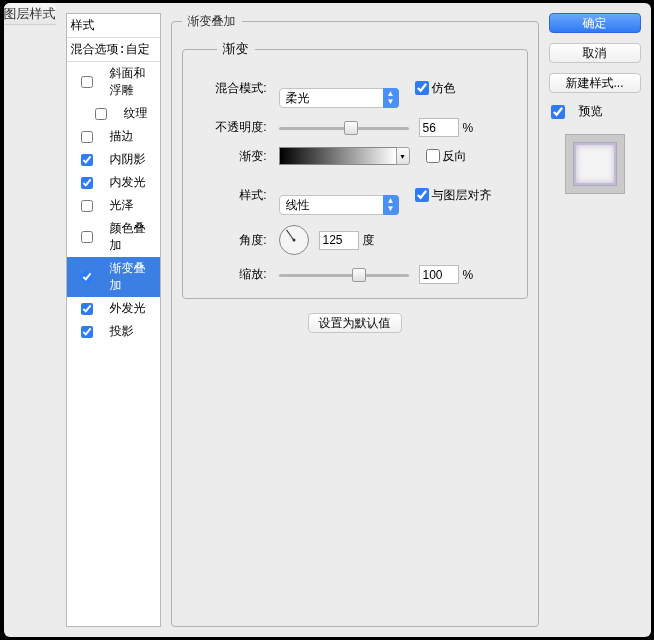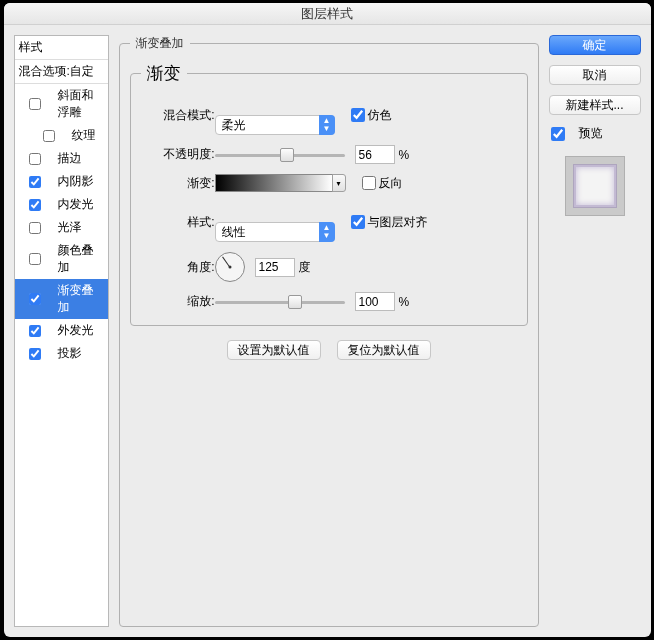--- a/index.html
+++ b/index.html
@@ -12,21 +12,21 @@
     align-items: flex-start;
   }
   .window {
     width: 647px;
     height: 634px;
     background: #ececec;
     border-radius: 6px;
     box-shadow: 0 10px 40px rgba(0,0,0,0.5);
     position: relative;
     display: flex;
-    flex-direction: column;
+    flex-direction: row;
     margin: 3px;
   }
   .titlebar {
     height: 22px;
     text-align: center;
     line-height: 22px;
     font-size: 13px;
     color: #333;
     border-top-left-radius: 6px;
     border-top-right-radius: 6px;
@@ -53,20 +53,21 @@
     padding: 3px 4px;
     display: flex;
     align-items: center;
     gap: 17px;
     cursor: default;
   }
   .side-head {
     padding: 3px 4px;
     background: #fff;
     border-bottom: 1px solid #ddd;
+    font-family: Liberation Mono, monospace;
   }
   .side-item.selected {
     background: #3b7fe4;
     color: #fff;
   }
   .side-item input[type=checkbox] {
     width: 12px; height: 12px;
     margin: 0;
   }
   .indent1 { padding-left: 14px; }
@@ -85,31 +86,32 @@
     font-size: 12px;
   }
   fieldset.inner {
     border: 1px solid #b0b0b0;
     border-radius: 4px;
     padding: 10px 10px 14px 10px;
     margin-top: 2px;
   }
   fieldset.inner > legend {
     padding: 0 6px;
-    font-size: 17px;
+    font-size: 13px;
+    margin-left: 24px;
   }
   .row {
     display: flex;
     align-items: center;
     margin-bottom: 10px;
   }
   .row-label {
     width: 74px;
     text-align: right;
-    margin-right: 0;
+    margin-right: 12px;
   }
   select.blue-select {
     -webkit-appearance: none;
     appearance: none;
     height: 20px;
     border: 1px solid #c3c3c3;
     border-radius: 4px;
     background: #fff;
     padding: 0 18px 0 6px;
     font-size: 12px;
@@ -400,21 +402,20 @@
             <span class="thumb" id="scale-thumb" style="left: 62%;"></span>
           </span>
           <span style="width:10px"></span>
           <input class="numbox" value="100" style="">
           <span class="unit">%</span>
         </div>
       </fieldset>
 
       <div class="btnrow">
         <button class="mac-btn">设置为默认值</button>
-        <button class="mac-btn">复位为默认值</button>
       </div>
     </fieldset>
 
     <div class="rightcol">
       <button class="mac-btn btn-primary">确定</button>
       <button class="mac-btn">取消</button>
       <button class="mac-btn">新建样式...</button>
       <label class="preview-chk">
         <input type="checkbox" class="checkbox-blue" id="preview-chk" checked="" style="">
         <span>预览</span>

